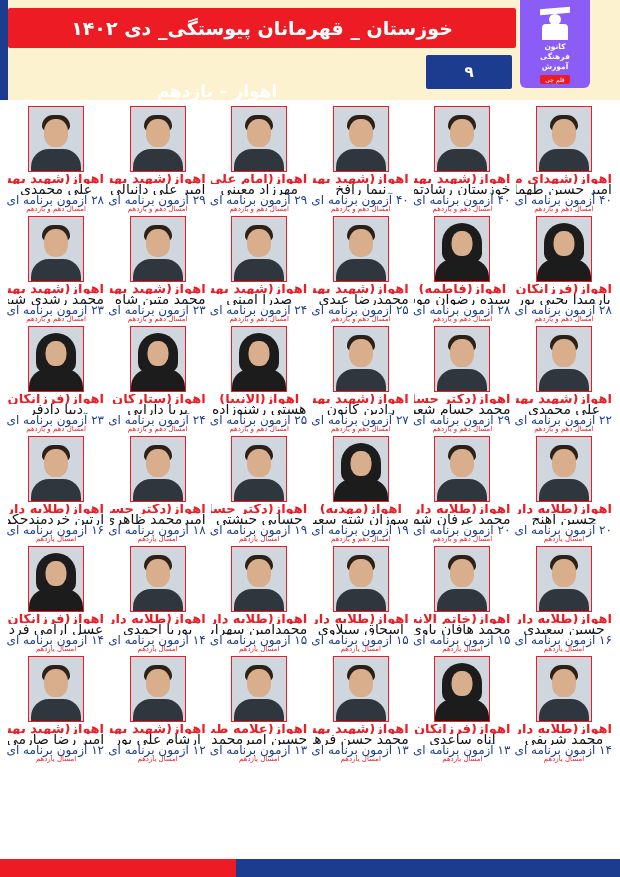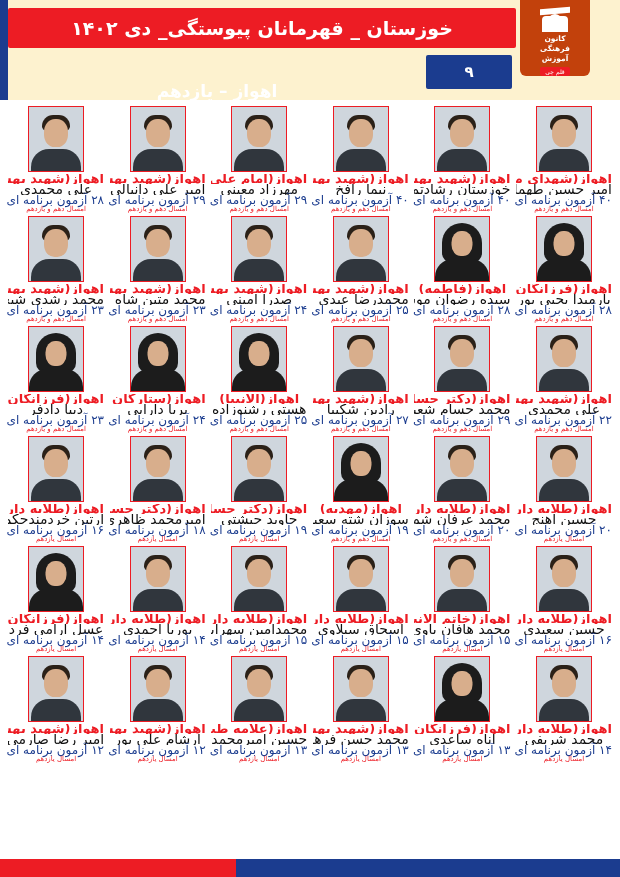--- a/index.html
+++ b/index.html
@@ -95,22 +95,22 @@
     font-size: 15px;
     font-weight: bold;
   }
 
   
   .logo-box {
     position: absolute;
     top: 0;
     right: 30px;
     width: 70px;
-    height: 76px;
-    background: #c2410c;
+    height: 88px;
+    background: #8b5cf6;
     border-radius: 0 0 6px 6px;
     display: flex;
     flex-direction: column;
     align-items: center;
     justify-content: flex-start;
     padding-top: 6px;
   }
   .logo-fig {
     width: 30px;
     height: 34px;
@@ -495,21 +495,21 @@
         <div class="grade">امسال دهم و یازدهم</div>
       </div>
       <div class="card">
         <div class="photo">
             <div class="bg"></div>
             <div class="hair"></div>
             <div class="head"></div>
             <div class="shoulders"></div>
           </div>
         <div class="city">اهواز(شهید بهشتی)</div>
-        <div class="name">رادین شکیبا</div>
+        <div class="name">رادین کانون</div>
         <div class="count">۲۷ آزمون برنامه ای</div>
         <div class="grade">امسال دهم و یازدهم</div>
       </div>
       <div class="card">
         <div class="photo female">
             <div class="bg"></div>
             <div class="hair"></div>
             <div class="head"></div>
             <div class="shoulders"></div>
           </div>
@@ -582,21 +582,21 @@
         <div class="grade">امسال دهم و یازدهم</div>
       </div>
       <div class="card">
         <div class="photo">
             <div class="bg"></div>
             <div class="hair"></div>
             <div class="head"></div>
             <div class="shoulders"></div>
           </div>
         <div class="city">اهواز(دکتر حسابی)</div>
-        <div class="name">جاوید جبشتی</div>
+        <div class="name">حسابی جبشتی</div>
         <div class="count">۱۹ آزمون برنامه ای</div>
         <div class="grade">امسال یازدهم</div>
       </div>
       <div class="card">
         <div class="photo">
             <div class="bg"></div>
             <div class="hair"></div>
             <div class="head"></div>
             <div class="shoulders"></div>
           </div>

